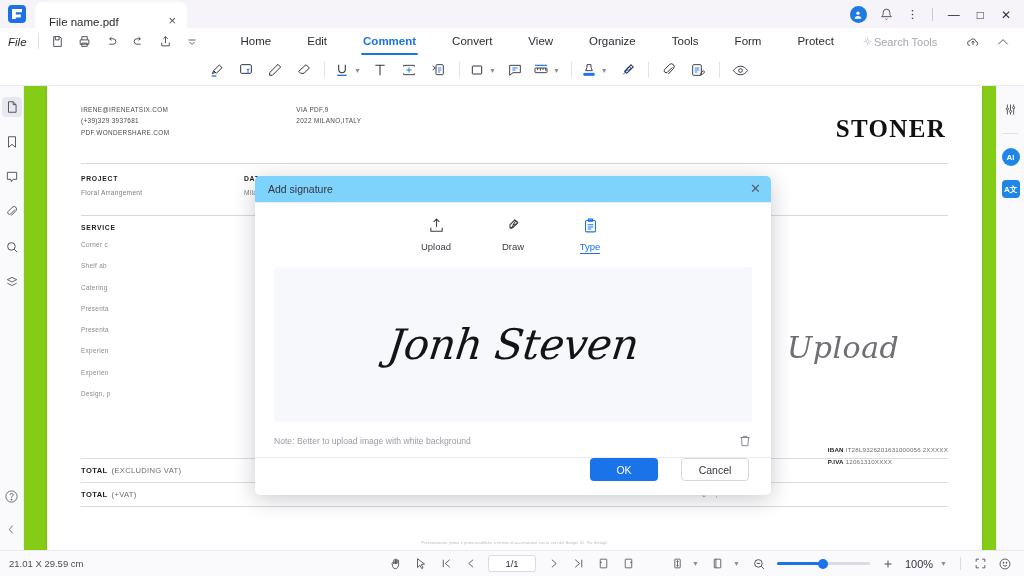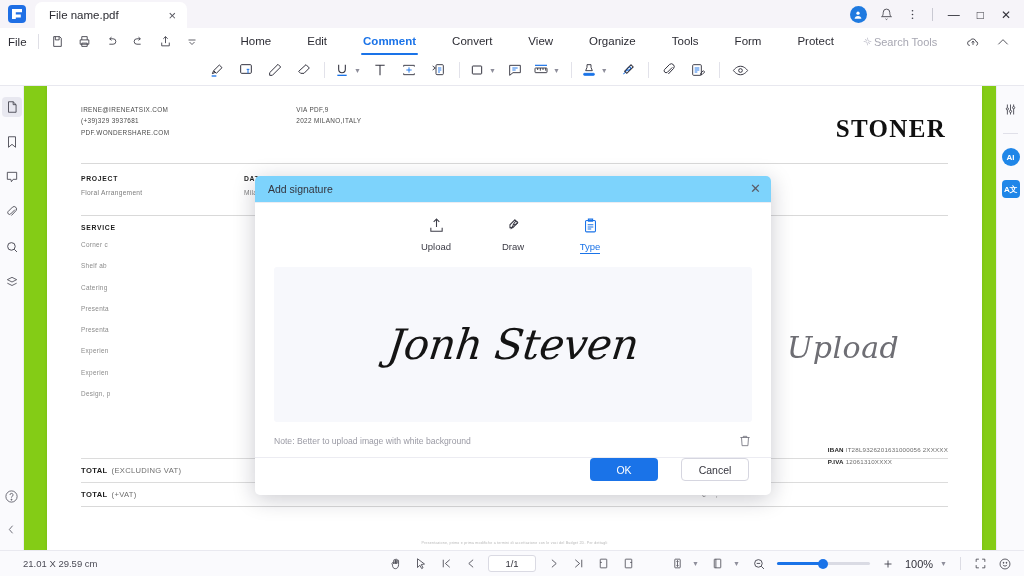--- a/index.html
+++ b/index.html
@@ -20,21 +20,21 @@
     width: 18px; height: 18px; border-radius: 4px; background: #1f6fe5;
     margin: 0 9px 5px 8px; position: relative; flex: none;
   }
   .app-logo::before {
     content: ""; position: absolute; left: 4px; top: 4px;
     width: 10px; height: 10px; background: #fff;
     clip-path: polygon(0 0, 100% 0, 100% 32%, 38% 32%, 38% 54%, 88% 54%, 88% 84%, 38% 84%, 38% 100%, 0 100%);
   }
   .tab {
     height: 26px; min-width: 152px; background: #fff;
-    border-radius: 7px 7px 0 0; display: flex; align-items: center;
+    border-radius: 7px 7px 0 0; display: flex; align-items: flex-end;
     padding: 0 8px 0 14px; font-size: 11.5px; color: #2b2b32;
   }
   .tab-title { flex: 1; white-space: nowrap; overflow: hidden; }
   .tab-close { font-size: 13px; color: #55555e; padding: 0 3px; cursor: pointer; }
   .tb-right {
     margin-left: auto; display: flex; align-items: center; gap: 13px;
     padding: 0 11px 5px 0;
   }
   .avatar {
     width: 17px; height: 17px; border-radius: 50%; background: #1f7ae0;
@@ -43,21 +43,21 @@
   .tb-ico { color: #3d3d46; display: flex; align-items: center; cursor: pointer; }
   .tb-sep { width: 1px; height: 13px; background: #c9c9d2; }
   .win-btn { color: #32323a; font-size: 12px; cursor: pointer; padding: 0 2px;
              display: flex; align-items: center; }
 
   
   .menubar {
     position: absolute; top: 28px; left: 0; width: 1024px; height: 27px;
     background: #fff; display: flex; align-items: center;
   }
-  .menu-file { font-size: 11.5px; color: #2c2c34; padding: 0 11px 0 8px; cursor: pointer; }
+  .menu-file { font-size: 11.5px; color: #2c2c34; padding: 0 11px 0 8px; cursor: pointer; font-style: italic; }
   .menu-div { width: 1px; height: 15px; background: #dfdfe6; }
   .quick-icons { display: flex; align-items: center; gap: 2px; padding-left: 6px; }
   .qi { width: 25px; height: 22px; display: flex; align-items: center;
         justify-content: center; color: #3a3a44; cursor: pointer; border-radius: 3px; }
   .ribbon-tabs { display: flex; align-items: flex-start; gap: 14px; margin-left: 25px; }
   .rtab {
     font-size: 11.5px; color: #2c2c34; padding: 4px 11px 5px;
     cursor: pointer; position: relative; white-space: nowrap;
   }
   .rtab.active { color: #1a73e8; font-weight: bold; }
@@ -217,21 +217,21 @@
     border-radius: 4px; width: 68px; height: 23px; font-size: 10.5px;
     cursor: pointer; font-family: "Liberation Sans", sans-serif;
   }
 
   
   .statusbar {
     position: absolute; bottom: 0; left: 0; width: 1024px; height: 26px;
     background: #fafafd; border-top: 1px solid #e9e9f0;
     display: flex; align-items: center;
   }
-  .dims { font-size: 9.5px; color: #4b4b55; padding-left: 23px; }
+  .dims { font-size: 9.5px; color: #4b4b55; padding-left: 9px; }
   .sb-center {
     position: absolute; left: 50%; transform: translateX(-50%);
     display: flex; align-items: center; gap: 3px;
   }
   .sb-ico { width: 22px; height: 19px; display: flex; align-items: center;
             justify-content: center; color: #3d3d47; cursor: pointer; border-radius: 3px; }
   .pagebox {
     width: 48px; height: 17px; border: 1px solid #dadae3; border-radius: 3px;
     display: flex; align-items: center; justify-content: center;
     font-size: 9.5px; color: #32323b; background: #fff; margin: 0 3px; cursor: text;

